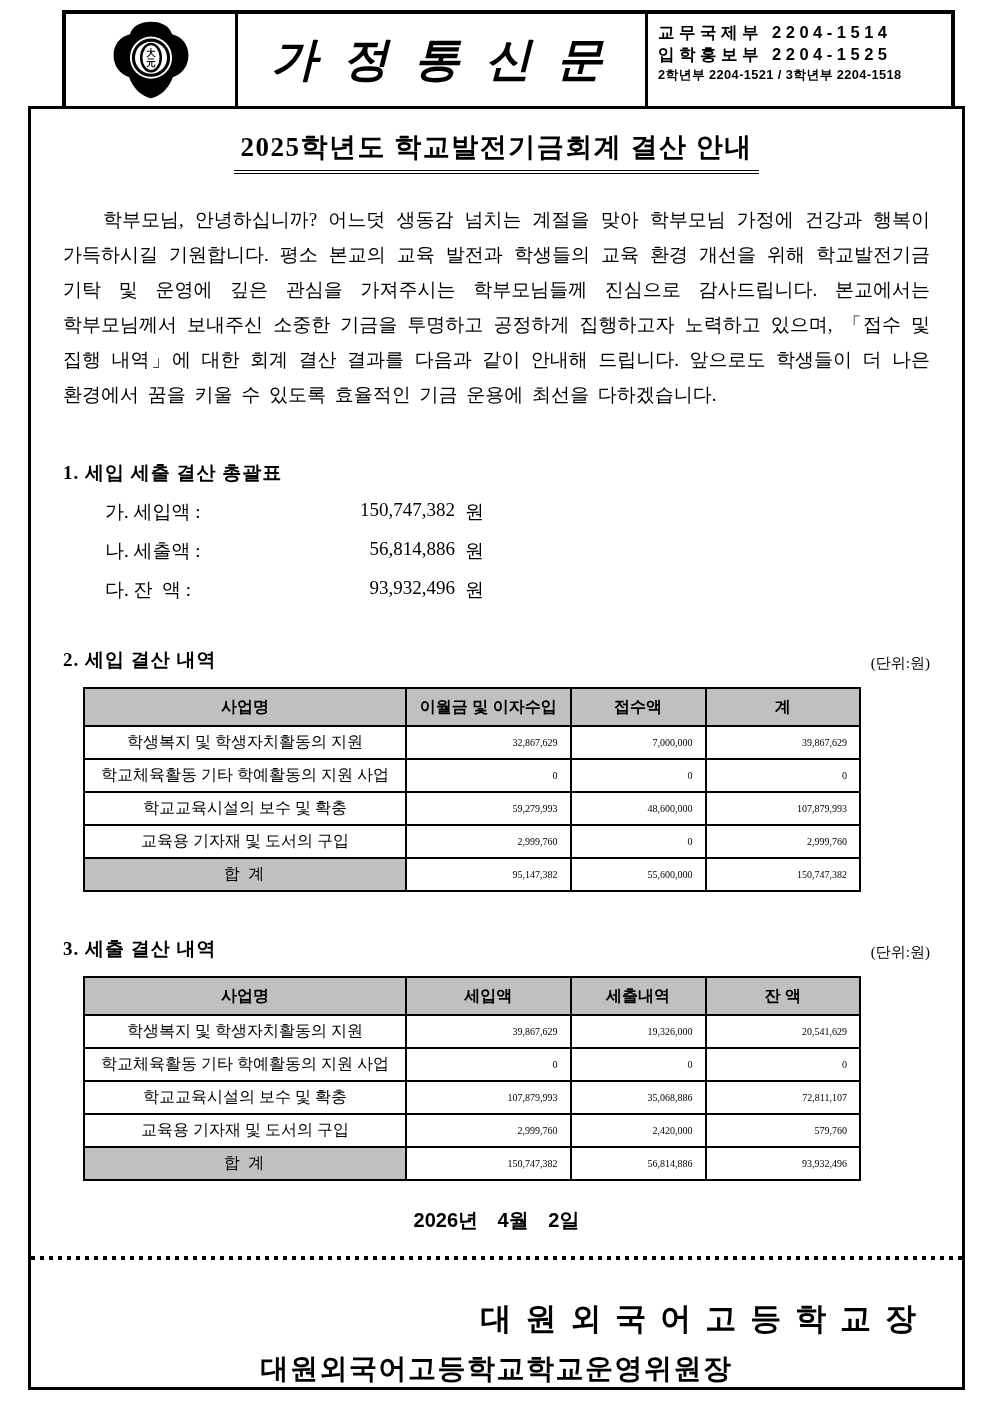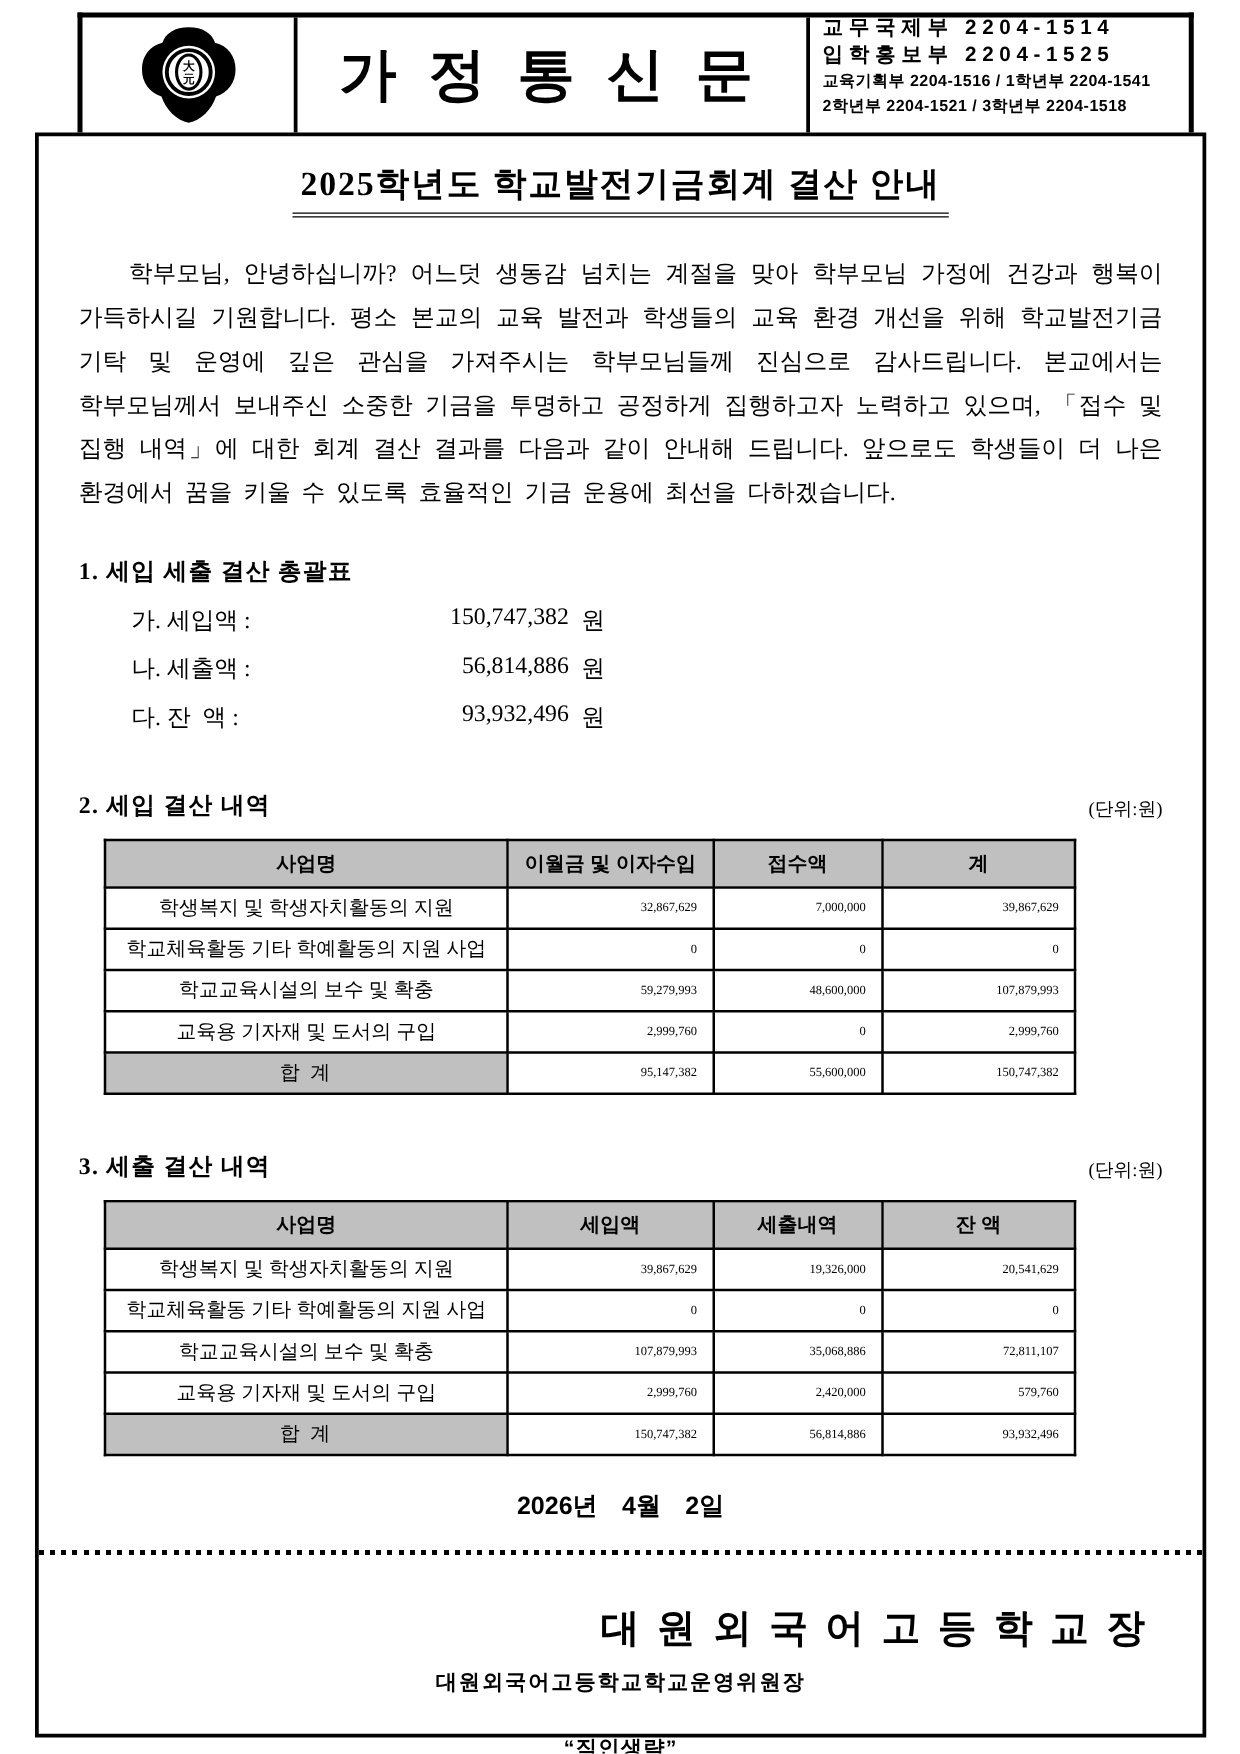--- a/index.html
+++ b/index.html
@@ -8,21 +8,21 @@
     position:relative; width:992px; height:1403px; background:#fff;
     font-family:"Liberation Serif","DejaVu Serif",serif; color:#000; overflow:hidden;
   }
   
   .header-box {
     position:absolute; left:62px; top:10px; width:893px; height:96px;
     display:flex; border:4px solid #000; border-bottom:none; background:#fff;
   }
   .logo-cell { width:172px; display:flex; align-items:center; justify-content:center; border-right:3px solid #000; }
   .logo-cell svg { width:80px; height:78px; }
-  .masthead-cell { flex:1; display:flex; align-items:center; justify-content:center; border-right:3px solid #000; }
+  .masthead-cell { flex:1; display:flex; align-items:center; justify-content:center; border-right:3px solid #000;font-style:italic; }
   .masthead {
     font-family:"Liberation Sans","DejaVu Sans",sans-serif; font-weight:bold;
     font-size:46px; letter-spacing:0.55em; text-indent:0.35em; white-space:nowrap;
   }
   .contacts-cell { width:303px; padding:5px 8px 20px 10px; display:flex; flex-direction:column; justify-content:center;
     font-family:"Liberation Sans","DejaVu Sans",sans-serif; font-weight:bold; }
   .contact-lg { font-size:16.5px; letter-spacing:4.5px; line-height:22px; white-space:nowrap; }
   .contact-sm { font-size:12.8px; letter-spacing:0.4px; line-height:20px; white-space:nowrap; }
   
   .frame {
@@ -32,21 +32,21 @@
   .doc-title-wrap { text-align:center; margin-top:16px; }
   .doc-title {
     display:inline-block; font-size:27px; font-weight:bold; letter-spacing:1.5px;
     border-bottom:4px double #000; padding:0 6px 5px 6px; white-space:nowrap;
   }
   .greeting {
     margin-top:28px; font-size:19px; line-height:35px; text-align:justify;
     text-indent:40px; word-spacing:4px; word-break:keep-all;
   }
   
-  .sec1-head { margin-top:32px; font-size:19px; font-weight:bold; letter-spacing:1px; }
+  .sec1-head { margin-top:48px; font-size:19px; font-weight:bold; letter-spacing:1px; }
   .sum-item { display:flex; margin-top:13px; padding-left:42px; font-size:19px; }
   .sum-label { width:150px; white-space:pre; }
   .sum-value { width:200px; text-align:right; }
   .sum-unit { margin-left:10px; }
   
   .sec-row { display:flex; justify-content:space-between; align-items:flex-end; margin-top:44px; }
   .sec-head { font-size:19px; font-weight:bold; letter-spacing:1px; }
   .unit-note { font-size:15px; }
   table.fund { border-collapse:collapse; width:778px; margin:14px 0 0 20px; table-layout:fixed; }
   table.fund th, table.fund td { border:2px solid #000; height:33px; font-size:10px; overflow:hidden; white-space:nowrap; }
@@ -68,21 +68,21 @@
     height:4px; margin:0 -32px;
     background:repeating-linear-gradient(90deg,#000 0 4px,transparent 4px 9px);
   }
   .rule-1 { margin-top:22px; }
   .sig-principal {
     margin-top:38px; text-align:right; font-family:"Liberation Sans","DejaVu Sans",sans-serif;
     font-weight:bold; font-size:31px; letter-spacing:0.45em; text-indent:0.3em; white-space:nowrap;
   }
   .sig-committee {
     margin-top:10px; text-align:center; font-family:"Liberation Sans","DejaVu Sans",sans-serif;
-    font-weight:bold; font-size:17px; letter-spacing:1.5px;
+    font-weight:bold; font-size:28px; letter-spacing:1.5px;
   }
   .seal-note {
     margin-top:30px; text-align:center; font-family:"Liberation Sans","DejaVu Sans",sans-serif;
     font-weight:bold; font-size:17px; letter-spacing:1px;
   }
 </style>
 </head>
 <body>
 
 <div class="page">
@@ -97,21 +97,20 @@
         <text x="50" y="45" font-size="12" font-weight="bold" text-anchor="middle">大</text>
         <text x="50" y="58" font-size="12" font-weight="bold" text-anchor="middle">元</text>
       </svg>
     </div>
     <div class="masthead-cell">
       <div class="masthead">가정통신문</div>
     </div>
     <div class="contacts-cell">
       <div class="contact-lg">교무국제부 2204-1514</div>
       <div class="contact-lg">입학홍보부 2204-1525</div>
-      <div class="contact-sm">교육기획부 2204-1516 / 1학년부 2204-1541</div>
       <div class="contact-sm">2학년부 2204-1521 / 3학년부 2204-1518</div>
     </div>
   </div>
 
   <div class="frame">
 
     <div class="doc-title-wrap">
       <span class="doc-title">2025학년도 학교발전기금회계 결산 안내</span>
     </div>
 

